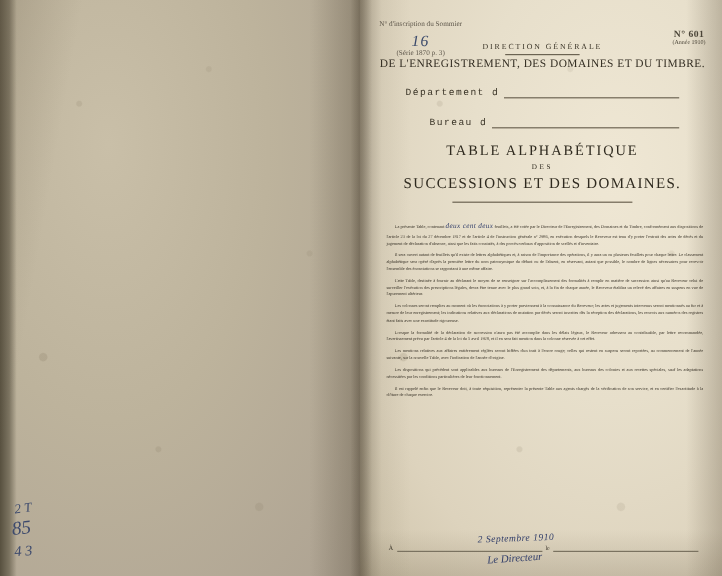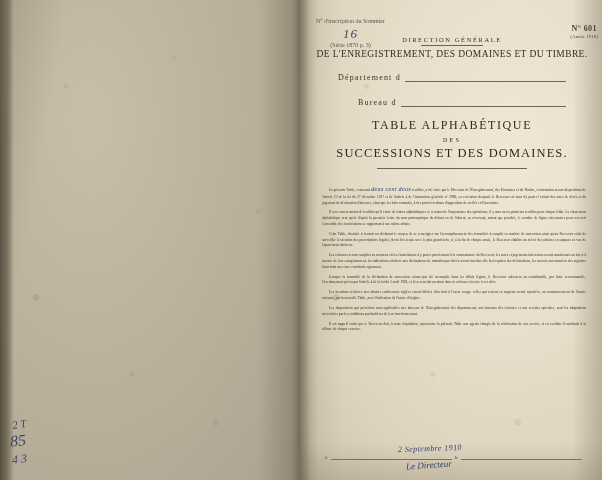--- a/index.html
+++ b/index.html
@@ -73,21 +73,21 @@
   .pagenum .handnum {
     font-family: "Liberation Serif", serif;
     font-size: 13px;
     color: #3b4a6b;
     font-style: italic;
     letter-spacing: 1px;
   }
 
   .topright-box {
     position: absolute;
-    right: 4px; top: 24px;
+    right: 14px; top: 24px;
     text-align: center;
     font-size: 6px;
     color: #4b4538;
     line-height: 1.3;
   }
   .topright-box .num {
     font-size: 8px;
     font-weight: bold;
     letter-spacing: 0.4px;
   }
@@ -119,20 +119,21 @@
   }
 
   
   .fill {
     position: absolute;
     display: flex;
     align-items: flex-end;
     color: #3a3427;
     font-size: 8px;
     letter-spacing: 1.2px;
+    font-family: Liberation Mono, monospace;
   }
   .fill .lab { white-space: nowrap; }
   .fill .rule {
     flex: 1;
     border-bottom: 1px solid #6e6554;
     margin-left: 4px;
     height: 9px;
   }
 
   

